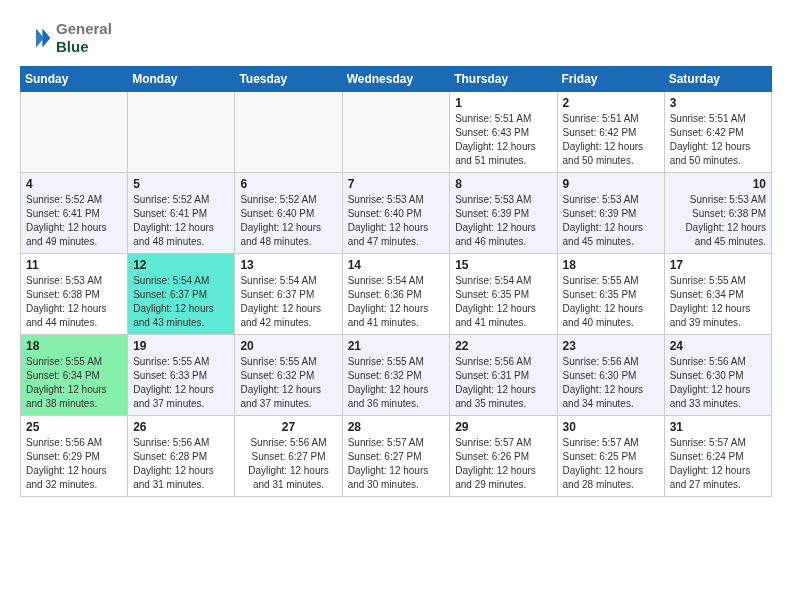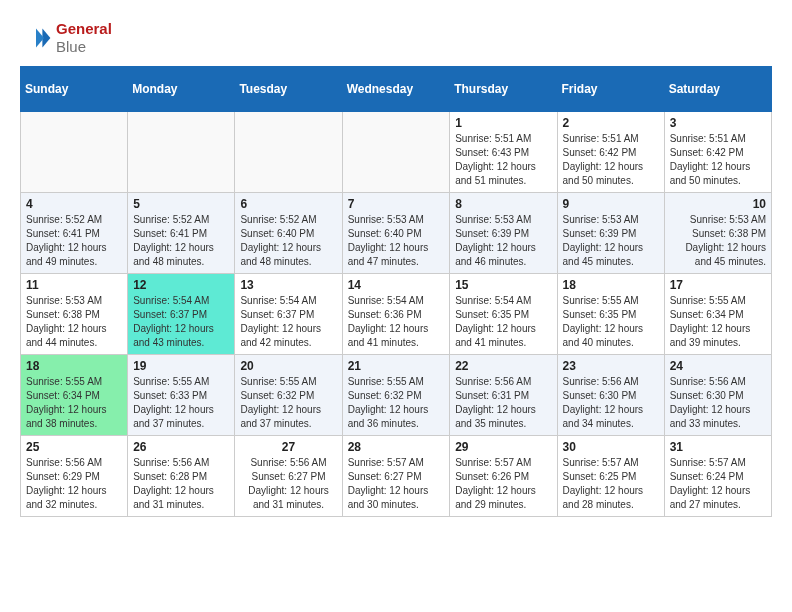--- a/index.html
+++ b/index.html
@@ -38,21 +38,21 @@
       color: #333;
     }
     .calendar {
       width: 100%;
       border-collapse: collapse;
       font-size: 11px;
     }
     .calendar th {
       background: #1a6ab5;
       color: #fff;
-      padding: 15px 4px;
+      padding: 5px 4px;
       text-align: left;
       font-size: 12px;
       border: 1px solid #1a6ab5;
     }
     .calendar td {
       border: 1px solid #ccc;
       vertical-align: top;
       padding: 4px 5px;
       width: 108px;
       min-height: 80px;
@@ -83,22 +83,22 @@
 </head>
 <body>
 
 <div class="header">
   <div class="logo">
     <svg class="logo-icon" viewBox="0 0 40 40">
       <polygon points="28,8 38,20 28,32" fill="#1a6ab5"></polygon>
       <polygon points="20,8 30,20 20,32" fill="#2980c8"></polygon>
     </svg>
     <div>
-      <div style="font-size:15px;font-weight:bold;color:#b91c1c;line-height:1.2">General</div>
-      <div style="font-size:15px;font-weight:normal;color:#737373;line-height:1.2">Blue</div>
+      <div style="font-size:15px;font-weight:bold;color:#737373;line-height:1.2">General</div>
+      <div style="font-size:15px;font-weight:bold;color:#14532d;line-height:1.2">Blue</div>
     </div>
   </div>
   <div class="title-block">
     <div class="month-title"></div>
     <div class="location"></div>
   </div>
 </div>
 
 <table class="calendar">
   <thead>

